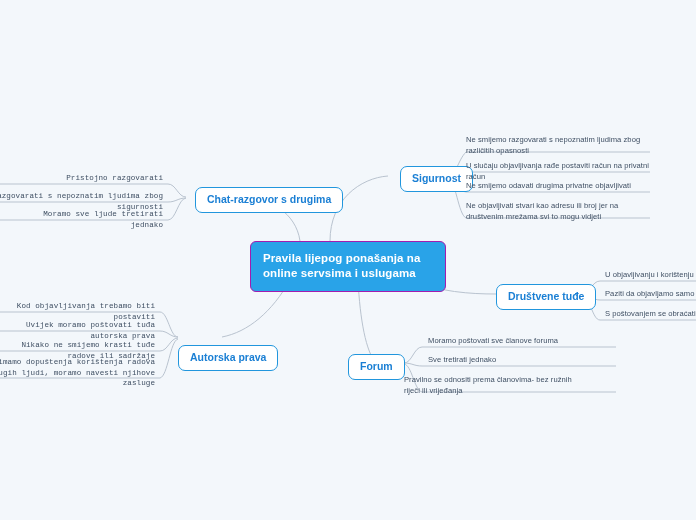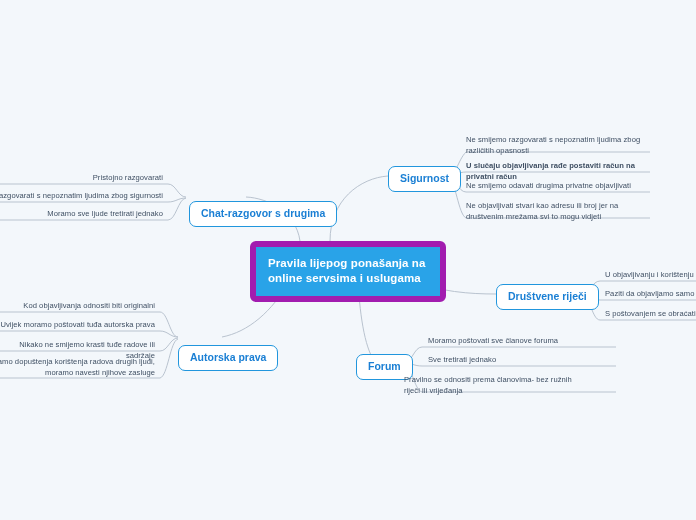--- a/index.html
+++ b/index.html
@@ -22,21 +22,21 @@
     pointer-events: none;
   }
   
   .root-node {
     position: absolute;
     left: 250px;
     top: 241px;
     width: 196px;
     box-sizing: border-box;
     background: #29a3e8;
-    border: 6px solid #a21caf;
+    border: 1px solid #a21caf;
     border-radius: 6px;
     padding: 9px 12px 10px 12px;
     color: #ffffff;
     font-weight: bold;
     font-size: 11.5px;
     line-height: 15px;
     letter-spacing: 0.1px;
   }
   
   .topic {
@@ -55,21 +55,21 @@
   
   .leaf {
     position: absolute;
     box-sizing: border-box;
     color: #3f4f63;
     font-size: 7.6px;
     line-height: 10.5px;
     letter-spacing: 0.05px;
   }
   .leaf.right { text-align: left; }
-  .leaf.left  { text-align: right; }
+  .leaf.left  { text-align: right; font-family: Liberation Mono, monospace; }
 </style>
 </head>
 <body>
 
 <div id="canvas">
 
   <svg id="links" viewBox="0 0 696 520" width="696" height="520" xmlns="http://www.w3.org/2000/svg">
     <g fill="none" stroke="#b9c3cf" stroke-width="1">
 
       <path d="M330,241 C330,200 360,178 388,176"></path>
@@ -101,40 +101,40 @@
 
       <path d="M178,337 C170,337 168,312 160,312 L0,312"></path>
       <path d="M178,337 C170,337 168,331 160,331 L0,331"></path>
       <path d="M178,338 C170,338 168,351 160,351 L0,351"></path>
       <path d="M178,339 C170,341 168,376 160,378 L0,378"></path>
     </g>
   </svg>
 
   <div class="root-node">Pravila lijepog ponašanja na online servsima i uslugama</div>
 
-  <div class="topic" style="left:388px; top:166px;">Sigurnost</div>
+  <div class="topic" style="left:400px; top:166px;">Sigurnost</div>
   <div class="leaf right" style="left:466px; top:135px; width:180px;">Ne smijemo razgovarati s nepoznatim ljudima zbog različitih opasnosti</div>
-  <div class="leaf right" style="left:466px; top:161px; width:185px;font-weight:bold;">U slučaju objavljivanja rađe postaviti račun na privatni račun</div>
+  <div class="leaf right" style="left:466px; top:161px; width:185px;">U slučaju objavljivanja rađe postaviti račun na privatni račun</div>
   <div class="leaf right" style="left:466px; top:181px; width:185px;">Ne smijemo odavati drugima privatne objavljivati</div>
   <div class="leaf right" style="left:466px; top:201px; width:180px;">Ne objavljivati stvari kao adresu ili broj jer na društvenim mrežama svi to mogu vidjeti</div>
 
-  <div class="topic" style="left:189px; top:187px;margin-top:14px;">Chat-razgovor s drugima</div>
+  <div class="topic" style="left:195px; top:187px;">Chat-razgovor s drugima</div>
   <div class="leaf left" style="left:0px; top:173px; width:163px;">Pristojno razgovarati</div>
   <div class="leaf left" style="left:-55px; top:191px; width:218px;">Ne razgovarati s nepoznatim ljudima zbog sigurnosti</div>
   <div class="leaf left" style="left:0px; top:209px; width:163px;padding-left:28px;">Moramo sve ljude tretirati jednako</div>
 
-  <div class="topic" style="left:496px; top:284px;">Društvene riječi</div>
+  <div class="topic" style="left:496px; top:284px;">Društvene tuđe</div>
   <div class="leaf right" style="left:605px; top:270px; width:145px;">U objavljivanju i korištenju moramo paziti</div>
   <div class="leaf right" style="left:605px; top:289px; width:150px;">Paziti da objavljamo samo primjerene stvari</div>
   <div class="leaf right" style="left:605px; top:309px; width:150px;">S poštovanjem se obraćati ljudima</div>
 
-  <div class="topic" style="left:356px; top:354px;">Forum</div>
+  <div class="topic" style="left:348px; top:354px;">Forum</div>
   <div class="leaf right" style="left:428px; top:355px; width:185px;">Sve tretirati jednako</div>
   <div class="leaf right" style="left:428px; top:336px; width:185px;">Moramo poštovati sve članove foruma</div>
   <div class="leaf right" style="left:404px; top:375px; width:180px;">Pravilno se odnositi prema članovima- bez ružnih riječi ili vrijeđanja</div>
 
   <div class="topic" style="left:178px; top:345px;">Autorska prava</div>
-  <div class="leaf left" style="left:0px; top:301px; width:155px;">Kod objavljivanja odnositi biti originalni</div>
+  <div class="leaf left" style="left:0px; top:301px; width:155px;">Kod objavljivanja trebamo biti postaviti</div>
   <div class="leaf left" style="left:0px; top:320px; width:155px;">Uvijek moramo poštovati tuđa autorska prava</div>
   <div class="leaf left" style="left:-5px; top:340px; width:160px;">Nikako ne smijemo krasti tuđe radove ili sadržaje</div>
   <div class="leaf left" style="left:-38px; top:357px; width:193px;">Ako imamo dopuštenja korištenja radova drugih ljudi, moramo navesti njihove zasluge</div>
 
 </div>
 
 </body></html>

